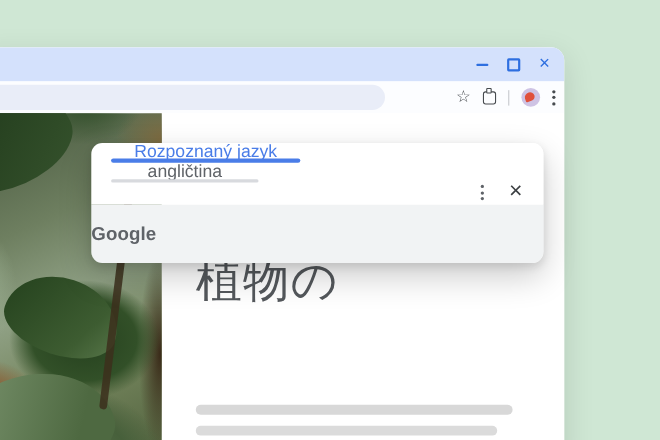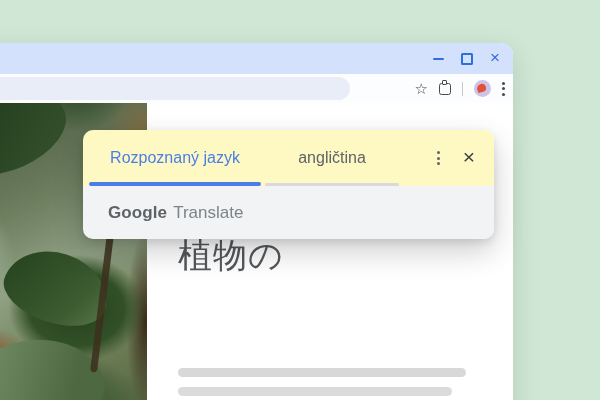--- a/index.html
+++ b/index.html
@@ -49,43 +49,43 @@
   .leaf.a{left:-30px;top:-18px;width:120px;height:85px;transform:rotate(-24deg);
           background:linear-gradient(140deg,#1e3719,#35522c);}
   .leaf.b{left:28px;top:150px;width:105px;height:70px;transform:rotate(18deg);
           background:linear-gradient(120deg,#24411d,#3d5c31 70%,#58774a);}
   .leaf.c{left:-22px;top:238px;width:150px;height:95px;transform:rotate(-12deg);
           background:linear-gradient(115deg,#7f9873,#4e6941 75%);}
   .stem{position:absolute;left:128px;top:40px;width:7px;height:230px;background:#3c2f1c;
         transform:rotate(7deg);border-radius:4px;opacity:.85;}
 
   
-  .heading{position:absolute;left:202px;top:128px;margin:0;font-size:34px;line-height:48px;
+  .heading{position:absolute;left:202px;top:128px;margin:0;font-size:42px;line-height:48px;
            font-weight:500;color:#54585c;letter-spacing:1px;}
   .bar{position:absolute;left:202px;height:9px;border-radius:5px;background:#d8d8d8;}
   .bar1{top:265px;width:288px;}
   .bar2{top:284px;width:274px;background:#dbdbdb;}
 
   
   .popup{position:absolute;left:83px;top:130px;width:411px;height:109px;border-radius:10px;
          box-shadow:0 12px 30px rgba(0,0,0,.20),0 3px 8px rgba(0,0,0,.10);z-index:20;}
-  .popup-tabs{position:relative;height:56px;background:#fef9c3;border-radius:10px 10px 0 0;
-              display:flex;align-items:stretch;padding-left:4px;}
+  .popup-tabs{position:relative;height:56px;background:#ffffff;border-radius:10px 10px 0 0;
+              display:flex;align-items:stretch;padding-left:16px;flex-direction:column;}
   .tab{display:flex;align-items:center;justify-content:center;position:relative;
        font-size:16px;cursor:pointer;}
   .tab-1{width:176px;color:#4a7de8;}
   .tab-2{width:138px;color:#5f6368;justify-content:center;}
   .tab::after{content:'';position:absolute;left:2px;right:2px;bottom:0;border-radius:2px;}
   .tab-1::after{height:4px;background:#4a7de8;}
   .tab-2::after{height:3px;background:#d8dade;}
   .popup-actions{margin-left:auto;display:flex;align-items:center;gap:23px;padding-right:19px;}
   .popup-actions .vdots i{background:#5f6368;}
   .popup-x{color:#3c4043;font-size:21px;line-height:1;font-weight:300;cursor:pointer;margin-top:-3px;}
   .popup-footer{height:53px;background:#f1f3f4;border-radius:0 0 10px 10px;
-                display:flex;align-items:center;padding-left:25px;font-size:17px;}
+                display:flex;align-items:center;font-size:17px;}
   .brand-google{color:#5f6368;font-weight:600;letter-spacing:.1px;}
   .brand-product{color:#7e8388;font-weight:400;margin-left:6px;}
 </style>
 </head>
 <body>
 
 <div class="stage">
 
   <div class="window">
 
@@ -140,17 +140,16 @@
         <span class="vdots">
             <i></i>
             <i></i>
             <i></i>
           </span>
         <span class="popup-x">×</span>
       </div>
     </div>
     <div class="popup-footer">
       <span class="brand-google">Google</span>
-      <span class="brand-product">Translate</span>
     </div>
   </div>
 
 </div>
 
 </body></html>

